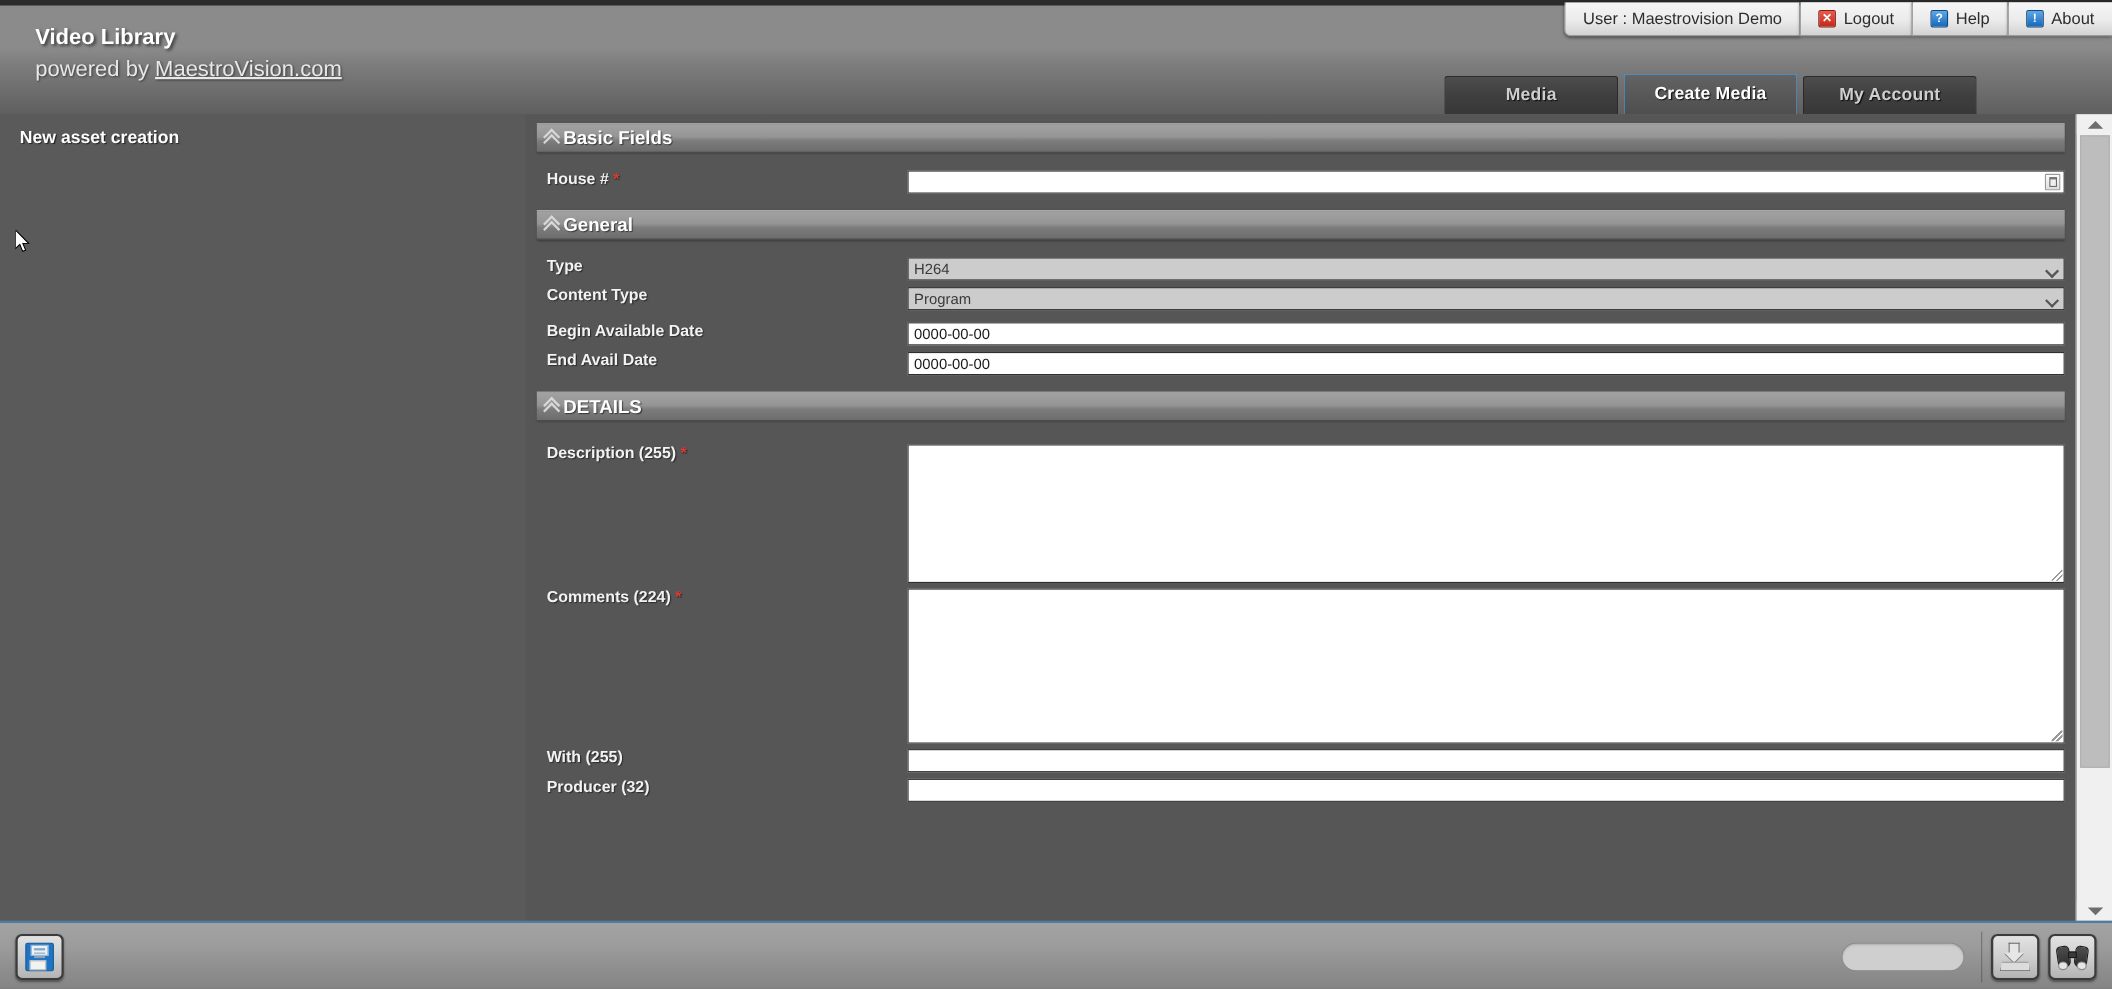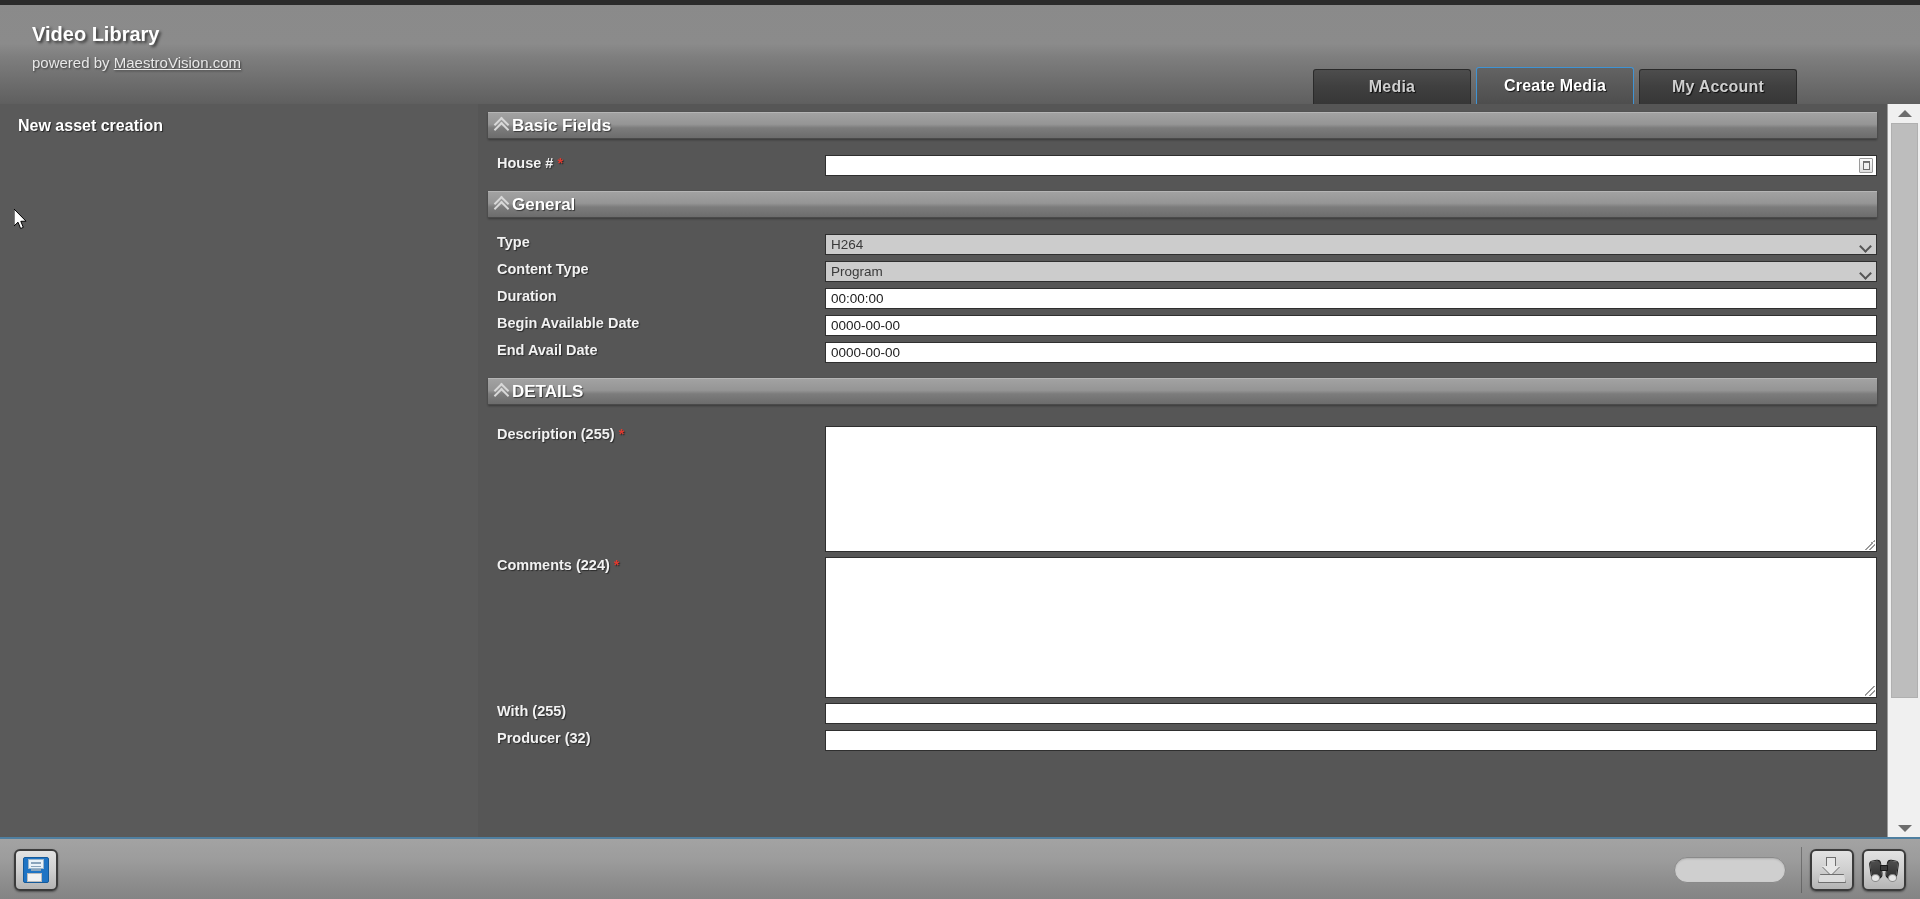--- a/index.html
+++ b/index.html
@@ -37,21 +37,21 @@
     display: inline-block; width: 6px; height: 6px; border-radius: 50%;
     background: #d21d1d; position: relative; top: -16px; margin: 0 -5px 0 -5px;
   }
   #title-block { margin-left: 18px; margin-top: 2px; }
   #app-title {
     font-size: 20px; font-weight: bold; color: #ffffff; line-height: 36px;
     text-shadow: 2px 2px 3px rgba(0,0,0,.6);
     white-space: nowrap;
   }
   #powered {
-    font-size: 15px; color: #e8e8e8; line-height: 20px; margin-top: 1px;
+    font-size: 20px; color: #e8e8e8; line-height: 20px; margin-top: 1px;
     text-shadow: 1px 1px 2px rgba(0,0,0,.5); white-space: nowrap;
   }
   #powered a { color: #e8e8e8; text-decoration: underline; }
 
   
   #userbar {
     position: absolute; top: 2px; right: 0; height: 31px;
     display: flex; align-items: stretch;
     background: transparent;
   }
@@ -334,20 +334,37 @@
 <div id="header">
   <div id="header-topline"></div>
 
   <div id="brand">
     <div id="title-block">
       <div id="app-title">Video Library</div>
       <div id="powered"><span>powered by </span><a href="#">MaestroVision.com</a></div>
     </div>
   </div>
 
+  <div id="userbar">
+    <div class="ub-cell">
+      <span>User : Maestrovision Demo</span>
+    </div>
+    <div class="ub-cell">
+      <span class="ub-icon red">✕</span>
+      <span>Logout</span>
+    </div>
+    <div class="ub-cell">
+      <span class="ub-icon blue">?</span>
+      <span>Help</span>
+    </div>
+    <div class="ub-cell">
+      <span class="ub-icon blue">!</span>
+      <span>About</span>
+    </div>
+  </div>
 
   <div id="tabs">
     <div class="tab">Media</div>
     <div class="tab active">Create Media</div>
     <div class="tab">My Account</div>
   </div>
 </div>
 
 <div id="sidebar">
   <div id="sidebar-title">New asset creation</div>
@@ -397,26 +414,20 @@
       <div class="flabel">Content Type</div>
       <div class="fctl">
         <div class="sel">
           <span>Program</span>
           <span class="sel-arrow"></span>
         </div>
       </div>
     </div>
     <div class="row-gap"></div>
 
-    <div class="frow">
-      <div class="flabel">Duration</div>
-      <div class="fctl">
-        <input class="inp" type="text" value="00:00:00" style="">
-      </div>
-    </div>
     <div class="row-gap"></div>
 
     <div class="frow">
       <div class="flabel">Begin Available Date</div>
       <div class="fctl">
         <input class="inp" type="text" value="0000-00-00" style="">
       </div>
     </div>
     <div class="row-gap"></div>
 

